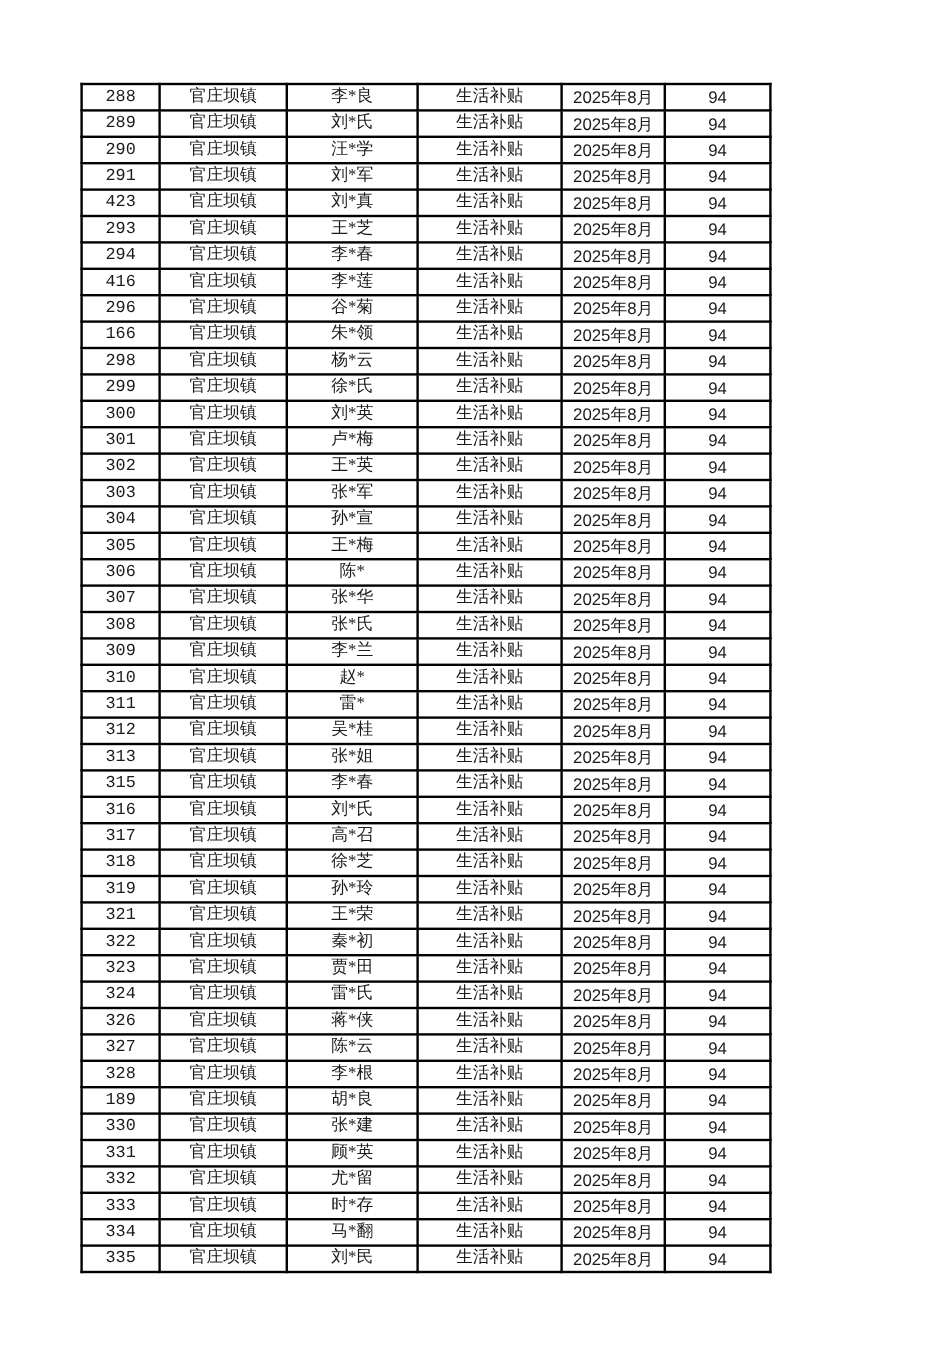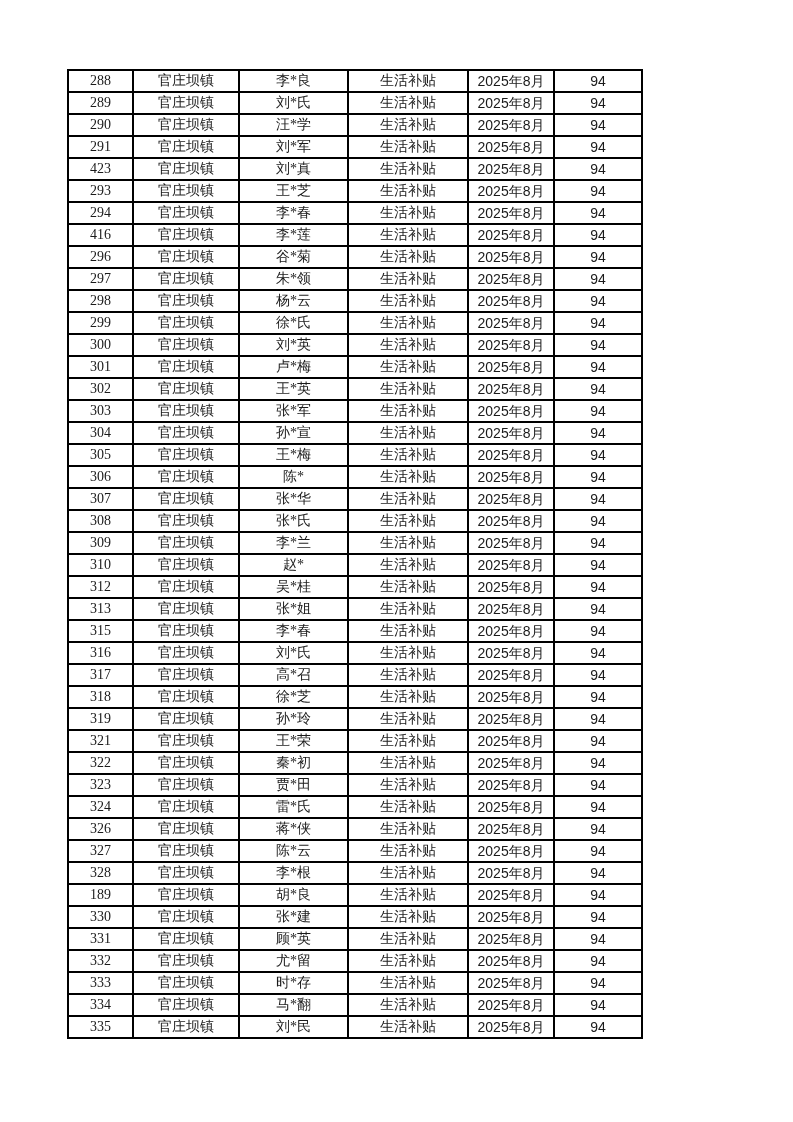--- a/index.html
+++ b/index.html
@@ -36,21 +36,21 @@
     overflow: hidden;
     color: #1a1a1a;
   }
   
   col.w0 { width: 65px; }
   col.w1 { width: 106px; }
   col.w2 { width: 109px; }
   col.w3 { width: 120px; }
   col.w4 { width: 86px; }
   col.w5 { width: 88px; }
-  td.c0 { font-family: Liberation Serif, serif; }
+  td.c0 { font-family: Liberation Mono, monospace; }
   td.c1, td.c2, td.c3 { font-family: "Liberation Serif", "DejaVu Serif", serif; }
   td.c4, td.c5 { font-family: "Liberation Sans", "DejaVu Sans", sans-serif; font-size: 13.5px; }
 </style>
 </head>
 <body>
 
 <div class="page">
   <table class="subsidy">
     <colgroup>
       <col class="w0">
@@ -127,21 +127,21 @@
         </tr>
         <tr>
           <td class="c0">296</td>
           <td class="c1">官庄坝镇</td>
           <td class="c2">谷*菊</td>
           <td class="c3">生活补贴</td>
           <td class="c4">2025年8月</td>
           <td class="c5">94</td>
         </tr>
         <tr>
-          <td class="c0">297</td>
+          <td class="c0">166</td>
           <td class="c1">官庄坝镇</td>
           <td class="c2">朱*领</td>
           <td class="c3">生活补贴</td>
           <td class="c4">2025年8月</td>
           <td class="c5">94</td>
         </tr>
         <tr>
           <td class="c0">298</td>
           <td class="c1">官庄坝镇</td>
           <td class="c2">杨*云</td>
@@ -234,20 +234,28 @@
           <td class="c1">官庄坝镇</td>
           <td class="c2">李*兰</td>
           <td class="c3">生活补贴</td>
           <td class="c4">2025年8月</td>
           <td class="c5">94</td>
         </tr>
         <tr>
           <td class="c0">310</td>
           <td class="c1">官庄坝镇</td>
           <td class="c2">赵*</td>
+          <td class="c3">生活补贴</td>
+          <td class="c4">2025年8月</td>
+          <td class="c5">94</td>
+        </tr>
+        <tr>
+          <td class="c0">311</td>
+          <td class="c1">官庄坝镇</td>
+          <td class="c2">雷*</td>
           <td class="c3">生活补贴</td>
           <td class="c4">2025年8月</td>
           <td class="c5">94</td>
         </tr>
         <tr>
           <td class="c0">312</td>
           <td class="c1">官庄坝镇</td>
           <td class="c2">吴*桂</td>
           <td class="c3">生活补贴</td>
           <td class="c4">2025年8月</td>

